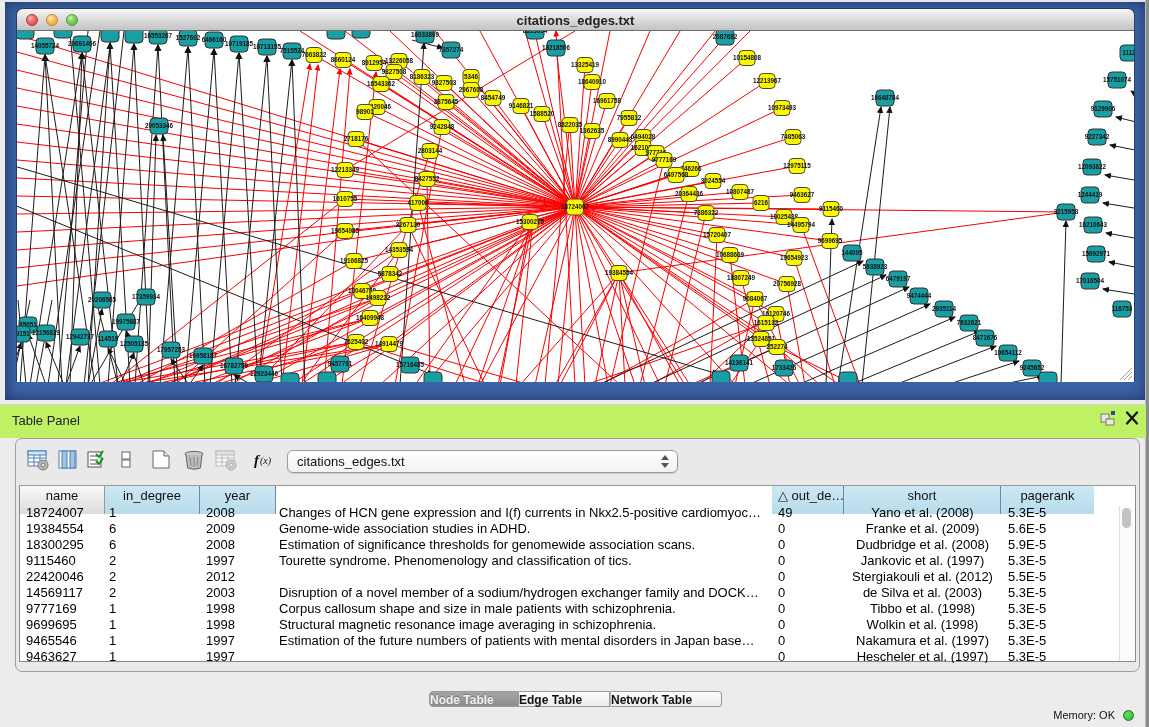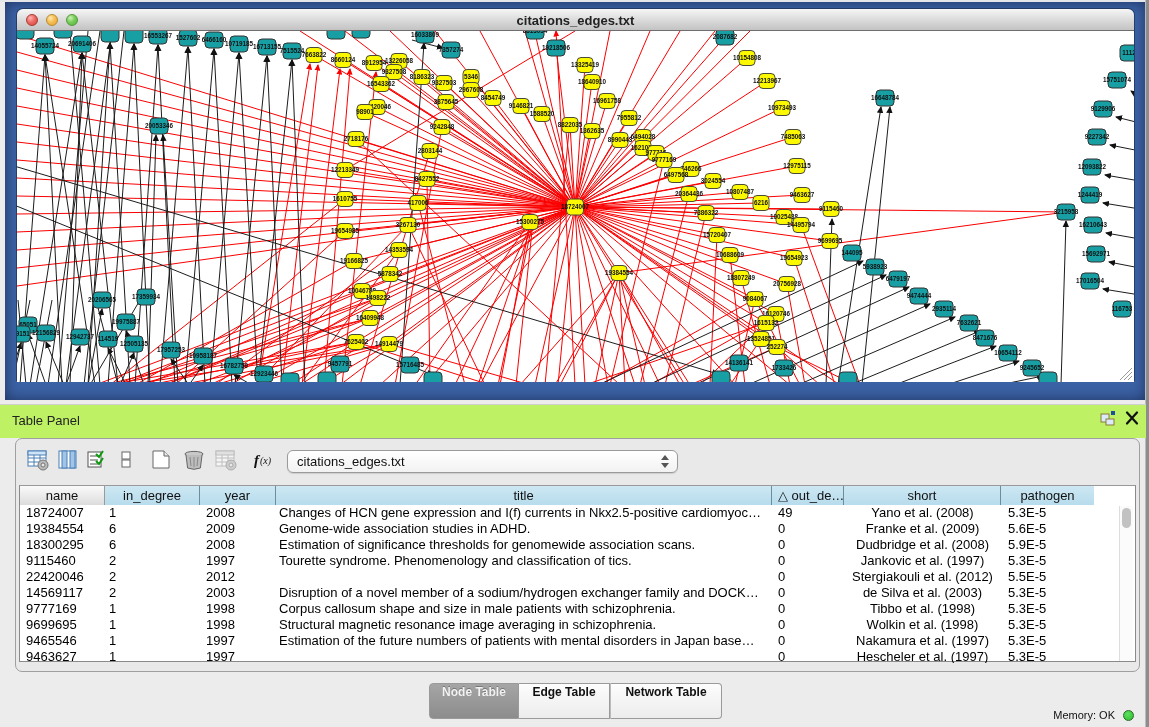--- a/index.html
+++ b/index.html
@@ -21,30 +21,30 @@
 #tpanel-title span{position:absolute;left:12px;top:8px;font-size:13px;color:#222}
 #inner{position:absolute;left:15px;top:438px;width:1125px;height:234px;background:#e9e9e9;
  border:1px solid #9f9f9f;border-radius:7px}
 #toolbar{position:absolute;left:18px;top:445px;height:34px;width:1100px}
 #combo{position:absolute;left:287px;top:450px;width:391px;height:23px;background:linear-gradient(#fff,#f2f2f2);
  border:1px solid #9a9a9a;border-radius:6px;box-shadow:0 1px 1px rgba(0,0,0,.12);font-size:13px;color:#111;
  line-height:21px;padding-left:9px}
 #combo .ar{position:absolute;right:8px;top:4px;width:0;height:0}
 
 #table{position:absolute;left:19px;top:485px;width:1117px;height:177px;background:#fff;border:1px solid #8a8a8a;border-top:1px solid #999}
-.hdr{position:absolute;top:0;height:19px;font-size:13px;color:#111;text-align:center;line-height:19px;white-space:nowrap;
+.hdr{position:absolute;top:0;height:28px;font-size:13px;color:#111;text-align:center;line-height:19px;white-space:nowrap;
  background:linear-gradient(#cde7f3,#b7dcec);border-right:1px solid #6b8d9d;overflow:hidden}
 .tr{position:absolute;left:0;width:1100px;height:16px;font-size:13px;color:#000;white-space:nowrap}
 .tr span{position:absolute;top:0;line-height:16px;overflow:hidden}
 .c0{left:6px;width:95px}.c1{left:89px;width:90px}.c2{left:186px;width:70px}
 .c3{left:259px;width:492px}.c4{left:758px;width:66px}
 .c5{left:824px;width:157px;text-align:center}.c6{left:988px;width:100px}
 
 #tabs{position:absolute;left:429px;top:675px;height:18px;font-size:12px;font-weight:700}
-.tab{position:absolute;top:8px;height:36px;line-height:17px;text-align:center;border:1px solid #9a9a9a}
+.tab{position:absolute;top:16px;height:16px;line-height:17px;text-align:left;border:1px solid #9a9a9a}
 
 #mem{position:absolute;right:34px;top:709px;font-size:11px;color:#111}
 #memdot{position:absolute;right:15px;top:710px;width:11px;height:11px;border-radius:50%;
  background:radial-gradient(circle at 40% 35%,#5fe05f,#28bc28);border:1px solid #2a6b2a}
 </style></head>
 <body>
 <div id="root">
   <div id="topstrip"></div>
   <div id="frame"></div>
   <div id="macwin">
@@ -671,24 +671,23 @@
           </g>
         </g>
         <text x="236" y="20" font-family="Liberation Serif, serif" font-style="italic" font-weight="700" font-size="15" fill="#111">f</text>
         <text x="242" y="19" font-family="Liberation Serif, serif" font-style="italic" font-size="10" fill="#111">(x)</text>
       </svg></div>
   <div id="combo">citations_edges.txt<span class="ar" style="border-left:4px solid transparent;border-right:4px solid transparent;border-bottom:5px solid #555"></span><span class="ar" style="top:12px;border-left:4px solid transparent;border-right:4px solid transparent;border-top:5px solid #555"></span></div>
   <div id="table">
     <div class="hdr" style="left:0;width:85px;background:linear-gradient(#fafafa,#dcdcdc);border-right:1px solid #9a9a9a">name</div>
     <div class="hdr" style="left:85px;width:95px">in_degree</div>
     <div class="hdr" style="left:180px;width:76px">year</div>
-    <div class="hdr" style="left:256px;width:496px">title</div>
     <div class="hdr" style="left:752px;width:72px;text-align:left;padding-left:6px">△ out_de…</div>
     <div class="hdr" style="left:824px;width:157px">short</div>
-    <div class="hdr" style="left:981px;width:93px;border-right:none">pathogen</div>
+    <div class="hdr" style="left:981px;width:93px;border-right:none">pagerank</div>
     <div style="position:absolute;left:0;top:19px;width:1074px;height:158px;overflow:hidden">
 <div class="tr" style="top:0px">
           <span class="c0">18724007</span>
           <span class="c1">1</span>
           <span class="c2">2008</span>
           <span class="c3">Changes of HCN gene expression and I(f) currents in Nkx2.5-positive cardiomyoc…</span>
           <span class="c4">49</span>
           <span class="c5">Yano et al. (2008)</span>
           <span class="c6">5.3E-5</span>
         </div>

